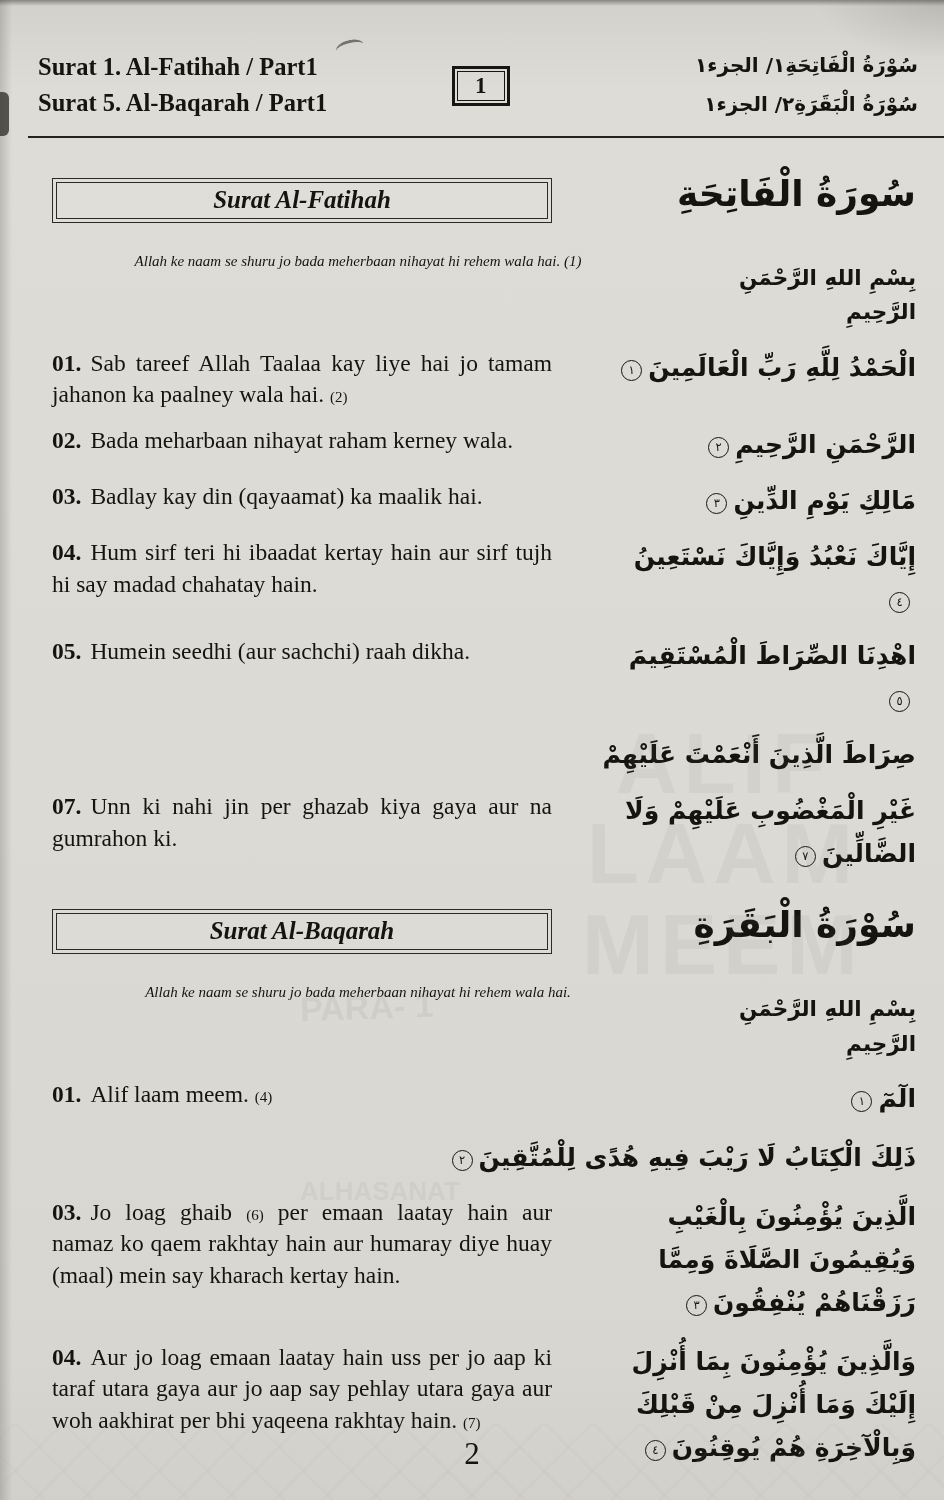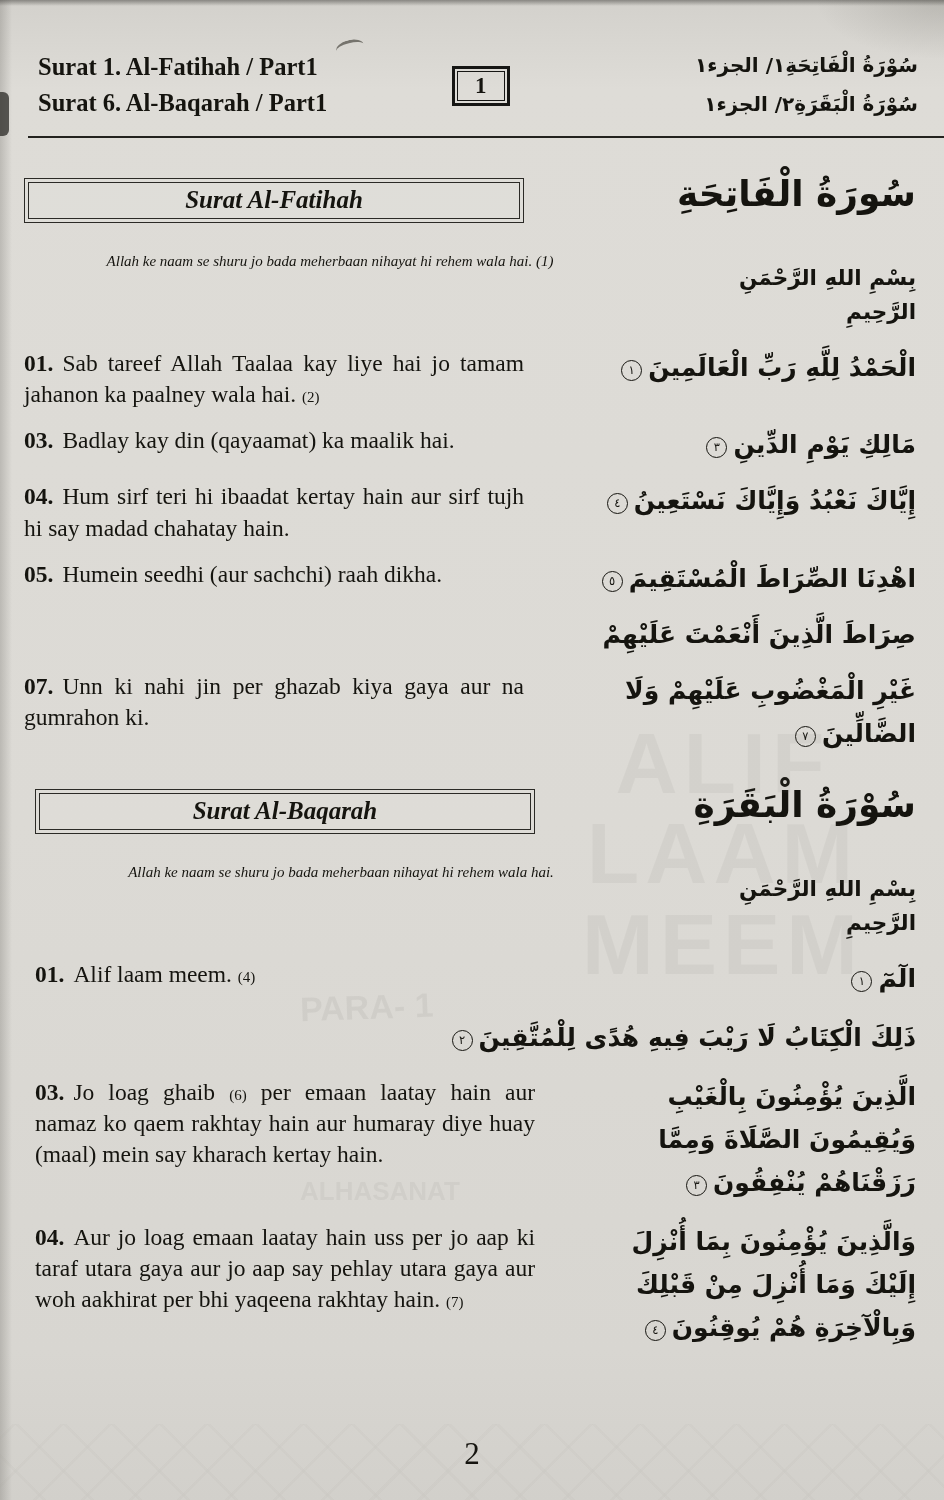--- a/index.html
+++ b/index.html
@@ -36,21 +36,21 @@
   .hdr-left div{font-size:24.5px;font-weight:bold;line-height:1.45;}
   .hdr-right{direction:rtl;text-align:right;font-family:"DejaVu Sans",sans-serif;
     font-size:20px;line-height:1.95;}
   .page-box{position:absolute;left:452px;top:66px;border:3px solid #161614;background:transparent;}
   .page-box-inner{border:1px solid #161614;margin:2px;padding:1px 17px;
     font-size:23px;font-weight:bold;}
   .rule{border:0;border-top:2.5px solid #23221e;margin:12px 0 0 28px;}
 
   
   .sections{margin-top:40px;}
-  .row{display:flex;align-items:flex-start;margin:0 24px 0 24px;gap:48px;}
+  .row{display:flex;align-items:flex-start;margin:0 24px 0 52px;gap:48px;}
   .col-l{width:500px;flex:0 0 500px;}
   .col-r{flex:1;direction:rtl;text-align:right;padding-right:4px;padding-left:2px;}
   .ar{font-family:"DejaVu Sans",sans-serif;font-weight:bold;}
 
   .title-row{margin-bottom:24px;}
   .title-box{border:1px solid #2b2a26;padding:3px;background:rgba(255,255,255,.06);}
   .title-box-inner{border:1px solid #2b2a26;text-align:center;
     font-weight:bold;font-style:italic;font-size:25px;padding:3px 0 4px;}
   .title-ar{font-size:36px;font-weight:bold;line-height:1.35;margin-top:-8px;}
 
@@ -61,21 +61,21 @@
 
   .verse-row{margin-bottom:15px;}
   .v-en{font-size:23.5px;line-height:1.33;text-align:justify;}
   .v-en .num{font-weight:bold;margin-right:9px;}
   .v-en .ref{font-size:15px;}
   .v-ar{font-size:25px;font-weight:600;line-height:1.72;margin-top:-2px;}
   .ayah{display:inline-block;width:19px;height:19px;border:1.4px solid #15140f;
     border-radius:50%;font-size:11.5px;line-height:19px;text-align:center;
     vertical-align:2px;margin:0 6px;font-weight:normal;}
 
-  .sec-baqarah{display:block;margin-top:34px;padding-left:11px;}
+  .sec-baqarah{display:block;margin-top:34px;}
   .sec-baqarah .verse-row{margin-bottom:18px;}
   .sec-fatihah{display:block;}
 
   .page-number{position:absolute;left:0;right:0;top:1436px;text-align:center;
     font-size:31px;}
 </style>
 </head>
 <body>
 
 <div class="edge-top"></div>
@@ -84,21 +84,21 @@
 <div class="scribble"></div>
 <div class="corner-shade"></div>
 <div class="ornament-band"></div>
 <div class="watermark wm-alm">ALIF LAAM MEEM</div>
 <div class="watermark wm-para">PARA- 1</div>
 <div class="watermark wm-alh">ALHASANAT</div>
 
 <header class="hdr">
   <div class="hdr-left">
     <div>Surat 1. Al-Fatihah / Part1</div>
-    <div>Surat 6. Al-Baqarah / Part1</div>
+    <div>Surat 5. Al-Baqarah / Part1</div>
   </div>
   <div class="hdr-right ar">
     <div>سُوْرَةُ الْفَاتِحَةِ١/ الجزء١</div>
     <div>سُوْرَةُ الْبَقَرَةِ٢/ الجزء١</div>
   </div>
   <div class="page-box">
     <div class="page-box-inner">1</div>
   </div>
 </header>
 <hr class="rule">
@@ -113,20 +113,24 @@
         </div>
         <div class="col-r ar title-ar">سُورَةُ الْفَاتِحَةِ</div>
       </div>
       <div class="row bismillah-row">
         <div class="col-l bismillah-en"><span>Allah ke naam se shuru jo bada meherbaan nihayat hi rehem wala hai. </span><span class="ref">(1)</span></div>
         <div class="col-r ar bismillah-ar">بِسْمِ اللهِ الرَّحْمَنِ الرَّحِيمِ</div>
       </div>
       <div class="row verse-row">
         <div class="col-l v-en"><span class="num">01.</span><span>Sab tareef Allah Taalaa kay liye hai jo tamam jahanon ka paalney wala hai. </span><span class="ref">(2)</span></div>
         <div class="col-r ar v-ar"><span>الْحَمْدُ لِلَّهِ رَبِّ الْعَالَمِينَ</span><span class="ayah">١</span></div>
+      </div>
+      <div class="row verse-row">
+        <div class="col-l v-en"><span class="num">02.</span><span>Bada meharbaan nihayat raham kerney wala.</span></div>
+        <div class="col-r ar v-ar"><span>الرَّحْمَنِ الرَّحِيمِ</span><span class="ayah">٢</span></div>
       </div>
       <div class="row verse-row">
         <div class="col-l v-en"><span class="num">03.</span><span>Badlay kay din (qayaamat) ka maalik hai.</span></div>
         <div class="col-r ar v-ar"><span>مَالِكِ يَوْمِ الدِّينِ</span><span class="ayah">٣</span></div>
       </div>
       <div class="row verse-row">
         <div class="col-l v-en"><span class="num">04.</span><span>Hum sirf teri hi ibaadat kertay hain aur sirf tujh hi say madad chahatay hain.</span></div>
         <div class="col-r ar v-ar"><span>إِيَّاكَ نَعْبُدُ وَإِيَّاكَ نَسْتَعِينُ</span><span class="ayah">٤</span></div>
       </div>
       <div class="row verse-row">

